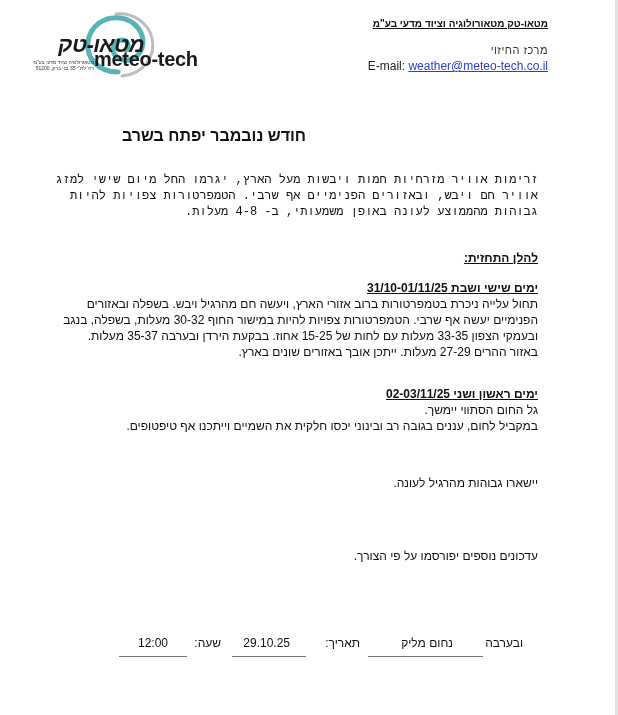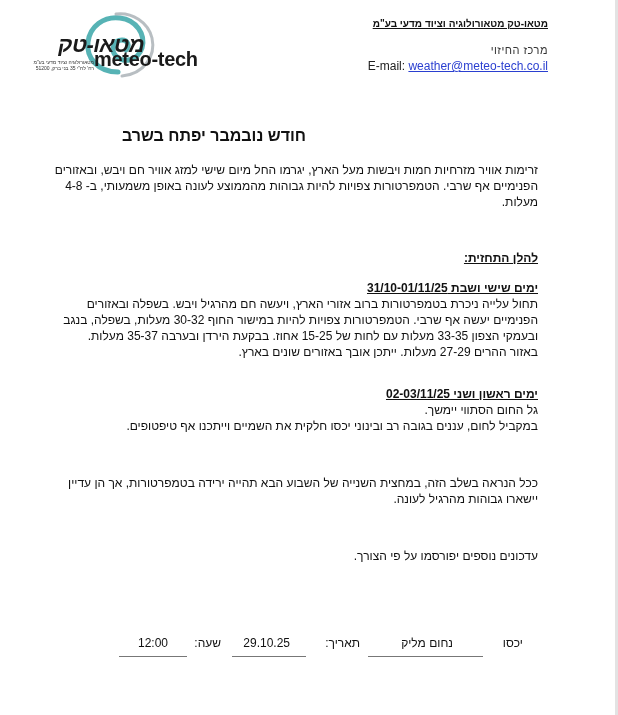--- a/index.html
+++ b/index.html
@@ -20,21 +20,21 @@
 
   .company { position: absolute; right: 70px; top: 18px; font-size: 10px; font-weight: bold; text-decoration: underline; direction: rtl; }
   .center-name { position: absolute; right: 70px; top: 44px; font-size: 11px; color: #333; direction: rtl; letter-spacing: 0.5px; }
   .email-row { position: absolute; right: 70px; top: 59px; font-size: 12px; color: #222; }
   .email-row a { color: #2a3fd0; text-decoration: underline; }
 
   .title { position: absolute; right: 0; left: 0; top: 127px; text-align: center; font-size: 16px; font-weight: bold; direction: rtl; padding-right: 70px; }
   .title span { display: inline-block; margin-right: 120px; }
 
   .block { position: absolute; right: 80px; width: 490px; font-size: 12px; line-height: 16px; direction: rtl; text-align: right; }
-  .intro { top: 162px; }
+  .intro { top: 172px; font-family: Liberation Mono, monospace; }
   .forecast-hdr { top: 250px; font-weight: bold; text-decoration: underline; font-size: 12px; }
   .day-hdr { font-weight: bold; text-decoration: underline; }
   .day1 { top: 280px; }
   .day2 { top: 386px; }
   .outlook { top: 475px; }
   .updates { top: 548px; }
 
   .sign-row { position: absolute; top: 636px; font-size: 12px; direction: rtl; }
   .sign-line { position: absolute; top: 656px; height: 1px; background: #777; }
 </style>
@@ -77,27 +77,26 @@
   <div>באזור ההרים 27-29 מעלות. ייתכן אובך באזורים שונים בארץ.</div>
 </div>
 
 <div class="block day2">
   <div class="day-hdr">ימים ראשון ושני 02-03/11/25</div>
   <div>גל החום הסתווי יימשך.</div>
   <div>במקביל לחום, עננים בגובה רב ובינוני יכסו חלקית את השמיים וייתכנו אף טיפטופים.</div>
 </div>
 
 <div class="block outlook">
-  <div>ככל הנראה בשלב הזה, במחצית השנייה של השבוע הבא תהייה ירידה בטמפרטורות, אך הן עדיין</div>
   <div>יישארו גבוהות מהרגיל לעונה.</div>
 </div>
 
 <div class="block updates">עדכונים נוספים יפורסמו על פי הצורך.</div>
 
-<div class="sign-row" style="right:95px;">יכסו</div>
+<div class="sign-row" style="right:95px;">ובערבה</div>
 <div class="sign-row" style="right:165px;">נחום מליק</div>
 <div class="sign-line" style="left:368px; width:115px;"></div>
 
 <div class="sign-row" style="right:258px;">תאריך:</div>
 <div class="sign-row" style="right:328px;">29.10.25</div>
 <div class="sign-line" style="left:232px; width:74px;"></div>
 
 <div class="sign-row" style="right:397px;">שעה:</div>
 <div class="sign-row" style="right:450px;text-align:right;">12:00</div>
 <div class="sign-line" style="left:119px; width:68px;"></div>

